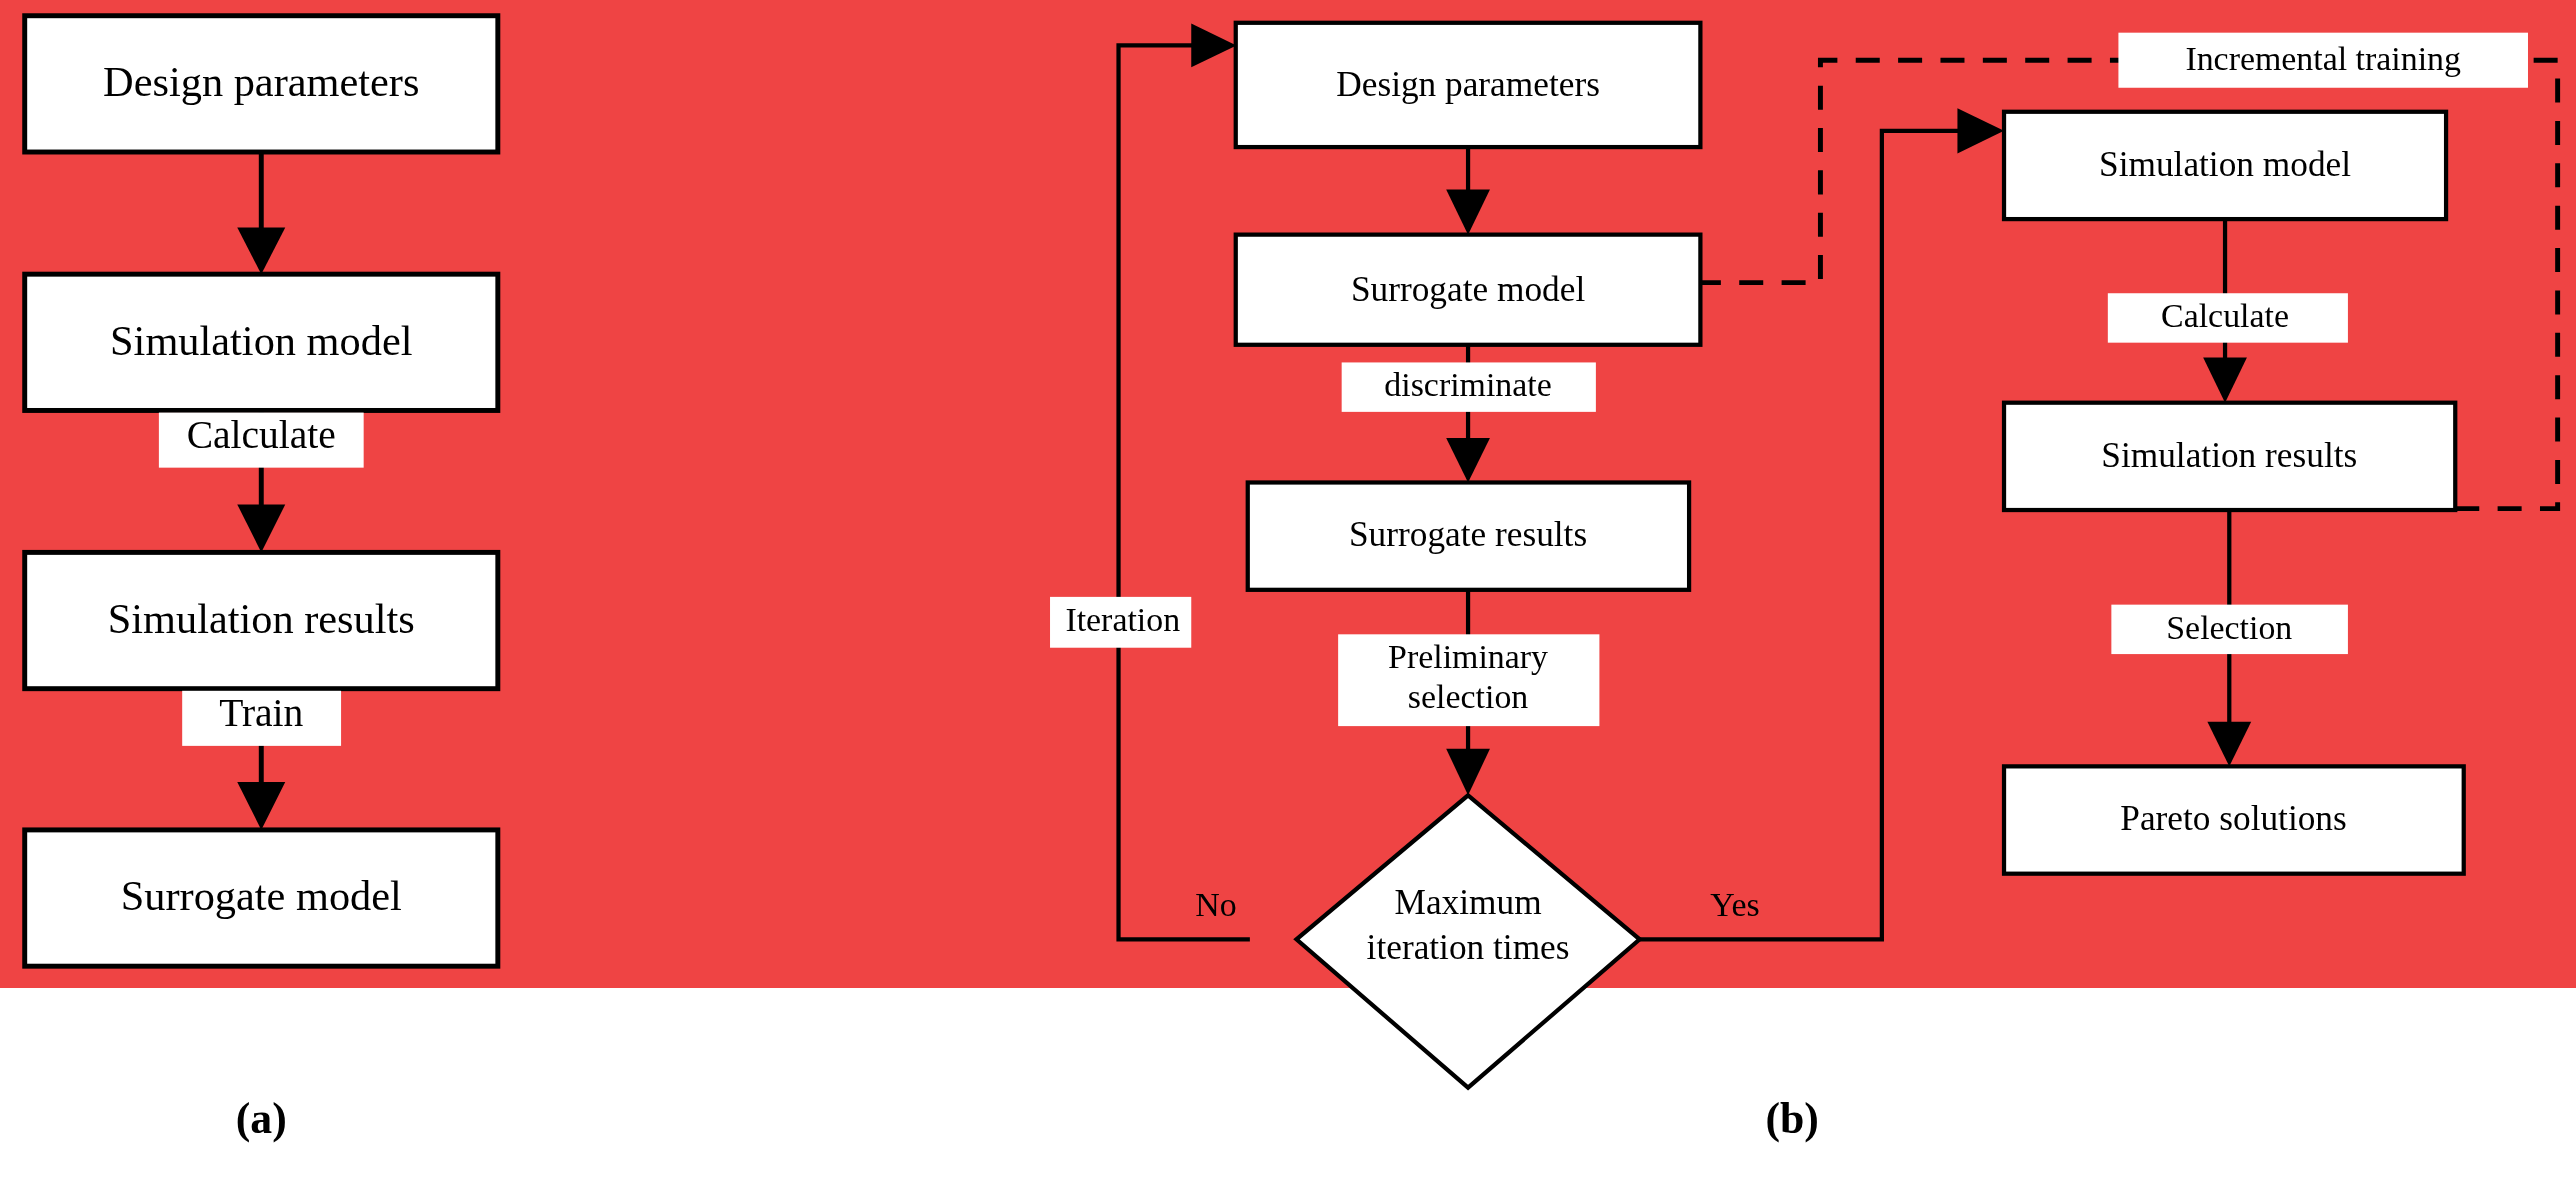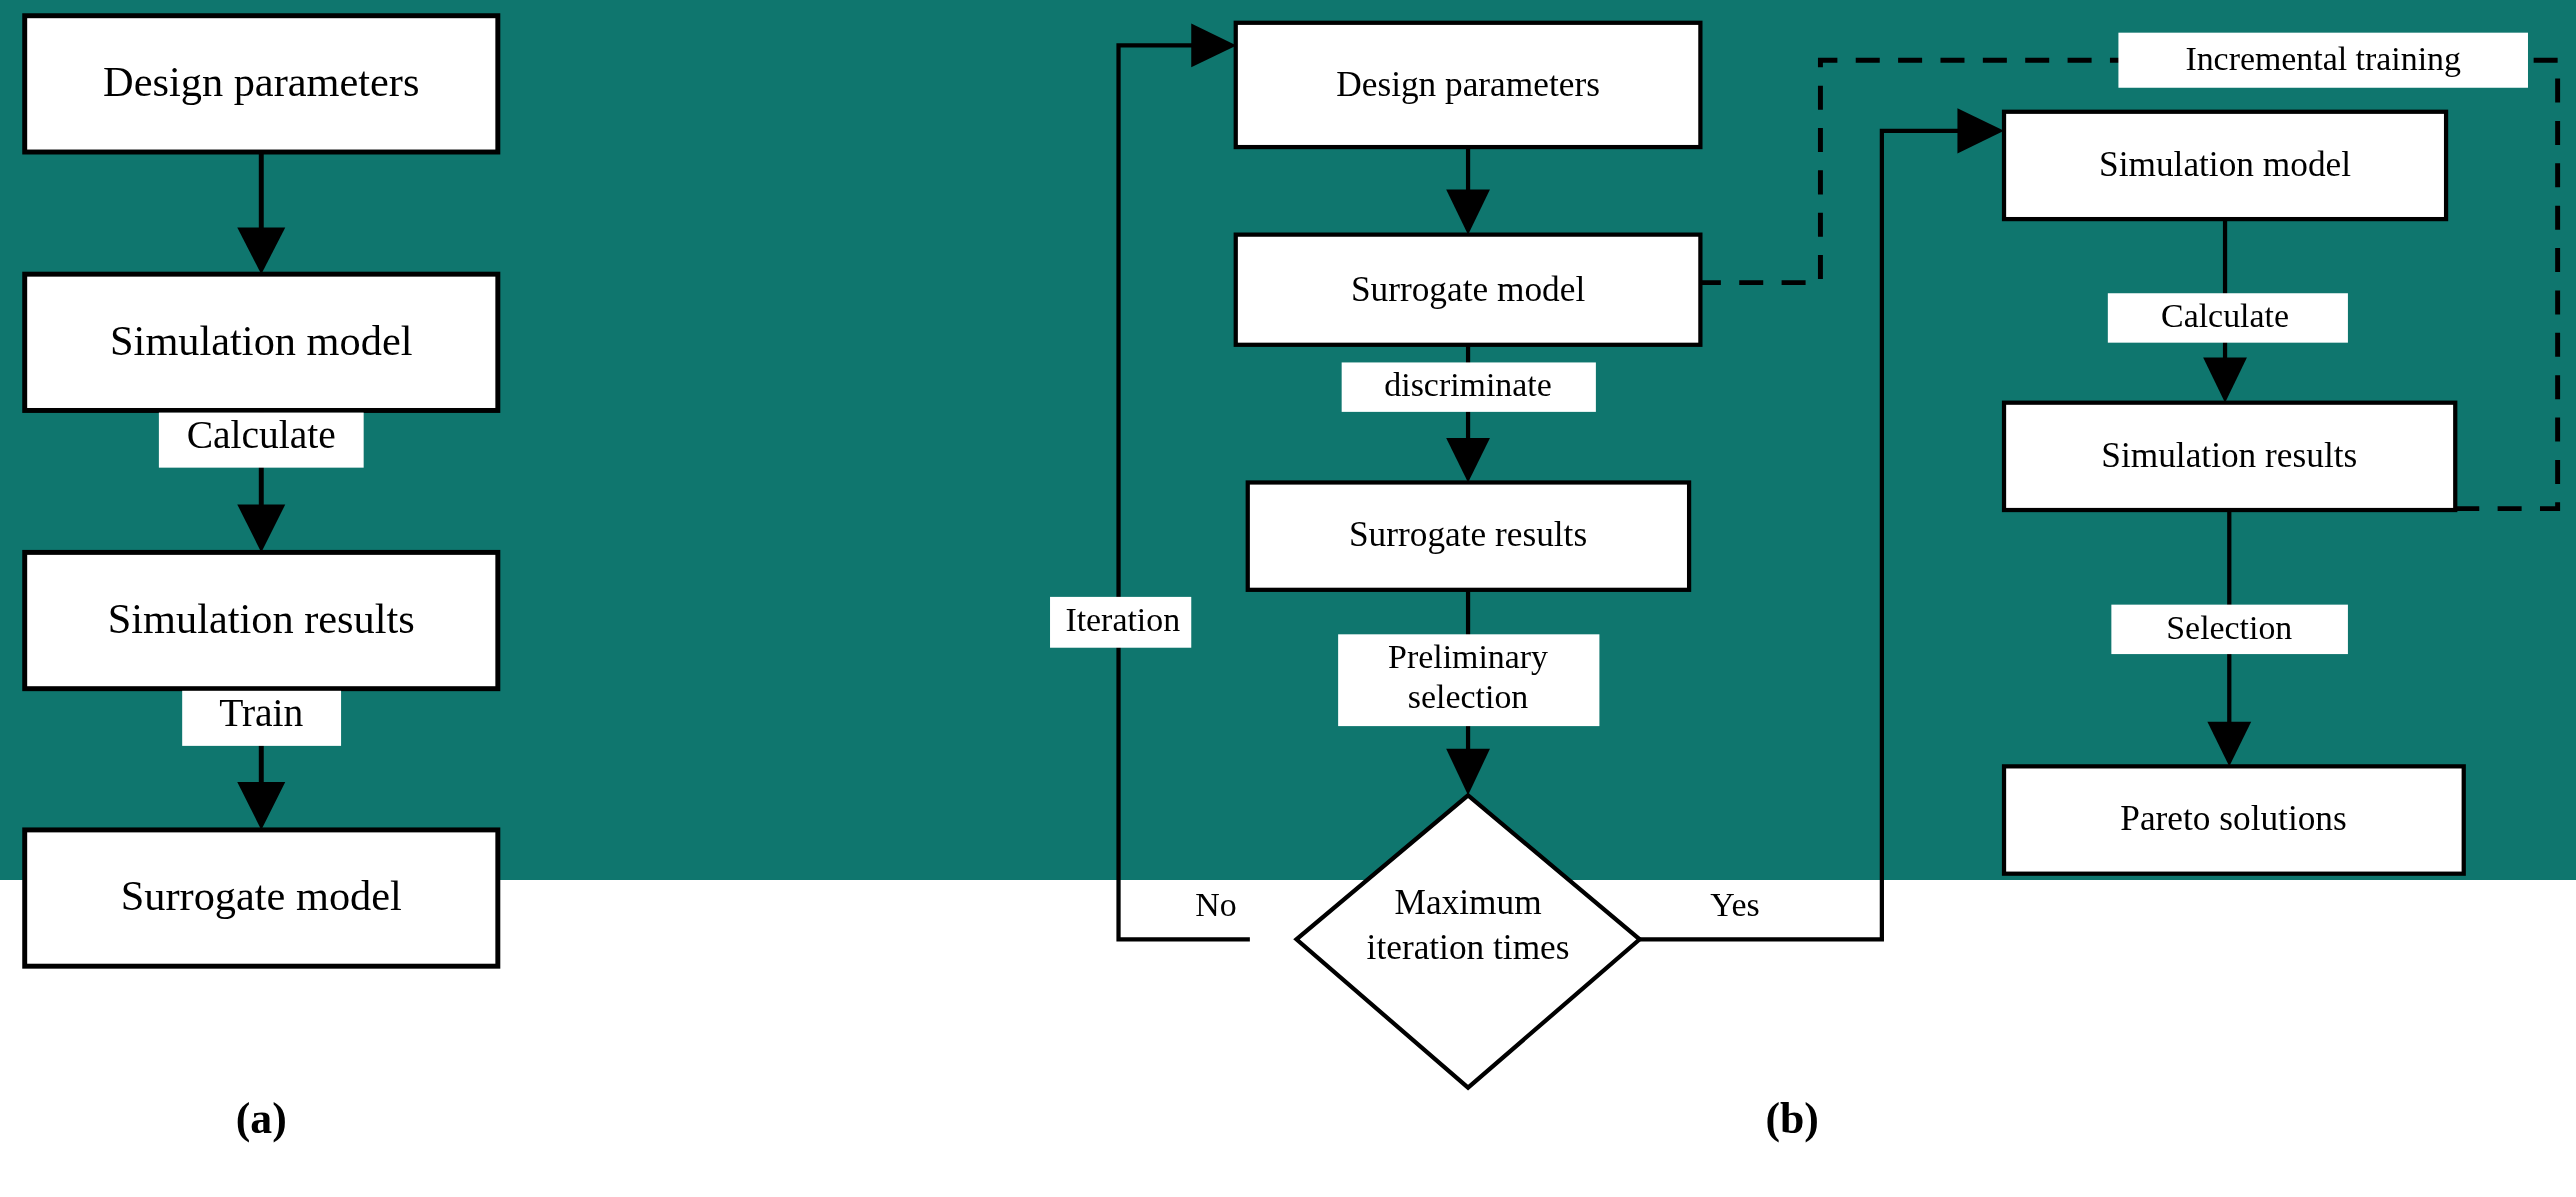--- a/index.html
+++ b/index.html
@@ -9,22 +9,22 @@
   }
   body {
     width: 2576px;
     height: 1198px;
     overflow: hidden;
     font-family: "Liberation Serif", "DejaVu Serif", serif;
   }
   #figure-root {
     position: relative;
     width: 2576px;
-    height: 880px;
-    background: #0f766e;
+    height: 988px;
+    background: #ef4444;
   }
   svg.flow {
     position: absolute;
     top: 0;
     left: 0;
     width: 2576px;
     height: 1198px;
     display: block;
   }
   .node-rect {

